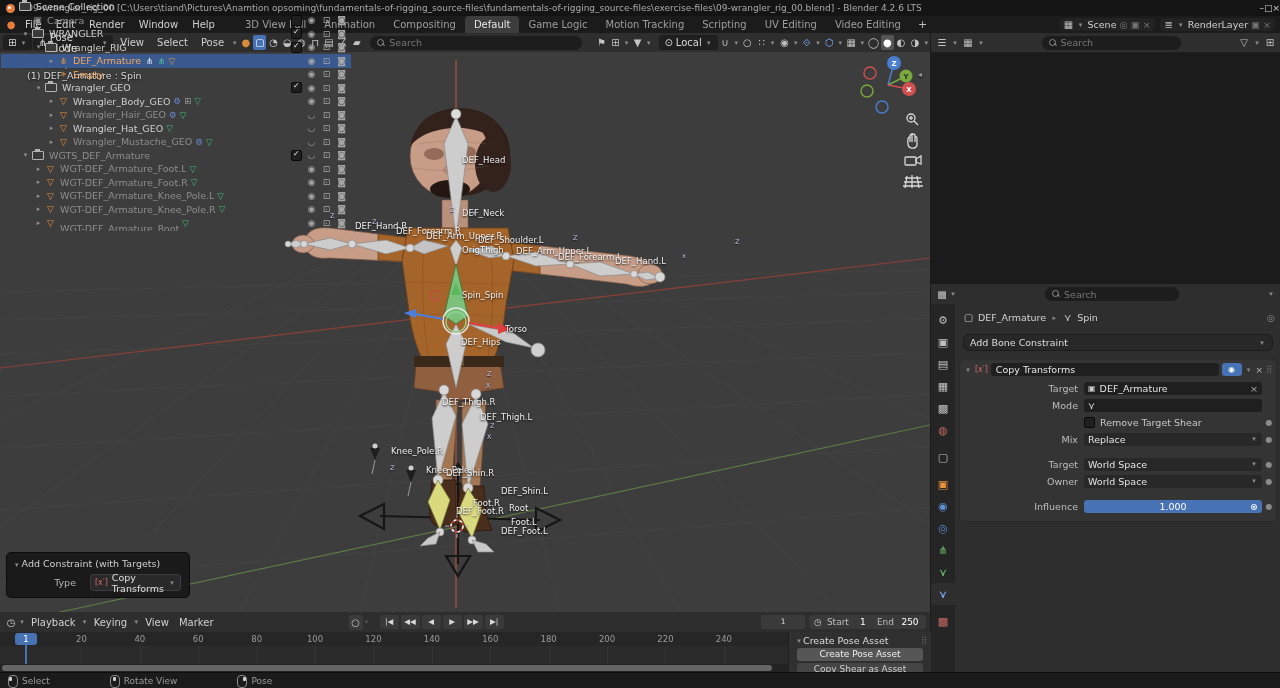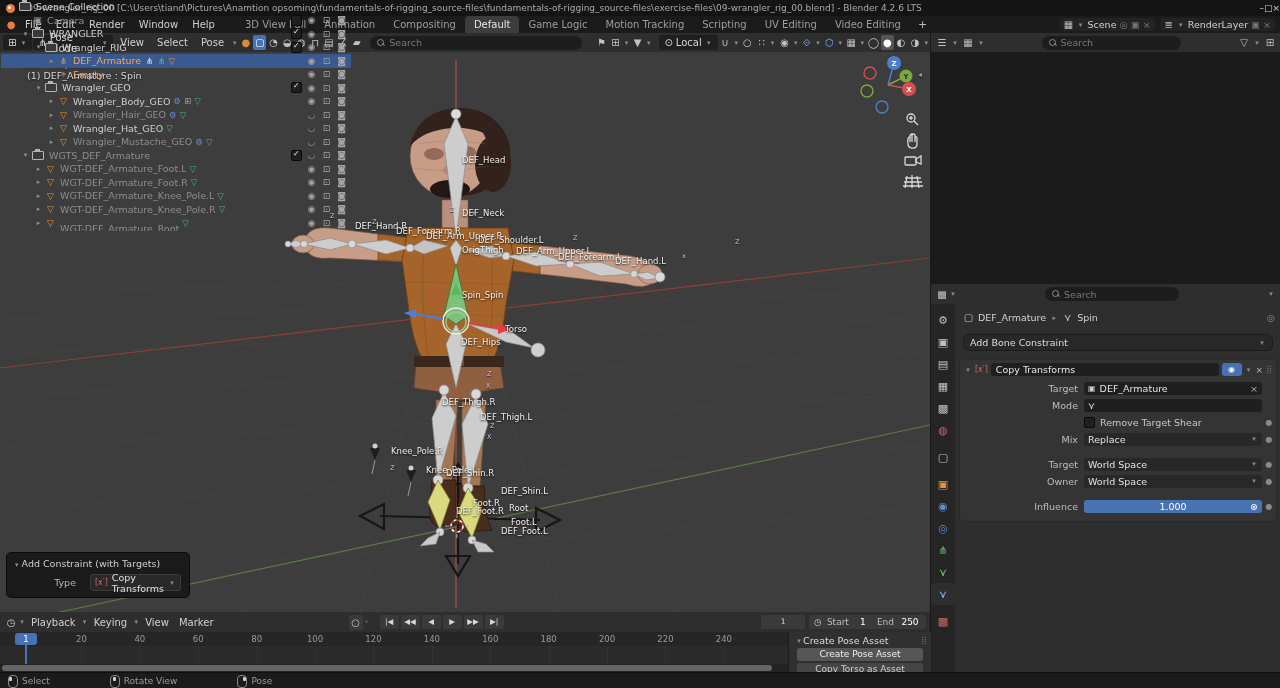--- a/index.html
+++ b/index.html
@@ -840,21 +840,21 @@
         <div class="thumb"></div>
       </div>
     <div id="tl-sidebar">
       <div class="flex" style="margin:3px 4px 0 6px;">
         <span class="chev">▾</span>
         <span style="font-size:9.5px;color:#dcdcdc;">Create Pose Asset</span>
         <span style="flex:1"></span>
         <span style="color:#666;font-size:8px;">⣿</span>
       </div>
       <div id="cpa-btn">Create Pose Asset</div>
-      <div id="cpa-btn2">Copy Torso as Asset</div>
+      <div id="cpa-btn2">Copy Shear as Asset</div>
     </div>
   </div>
 
   <div id="statusbar" class="abs">
     <span id="sb-left" class="flex">
         <span class="sb-item" style="margin-left:8px;">
           <span class="mouseic m-left">
             <span></span>
           </span>
           <span>Select</span>

